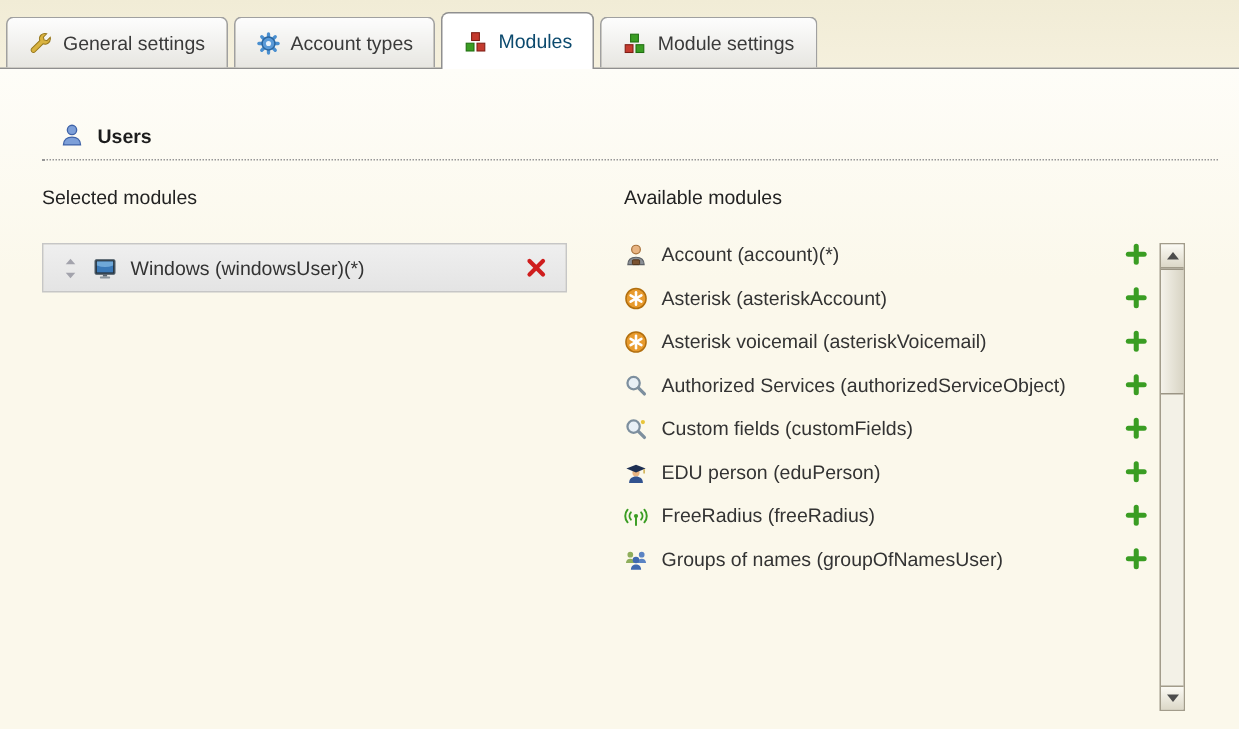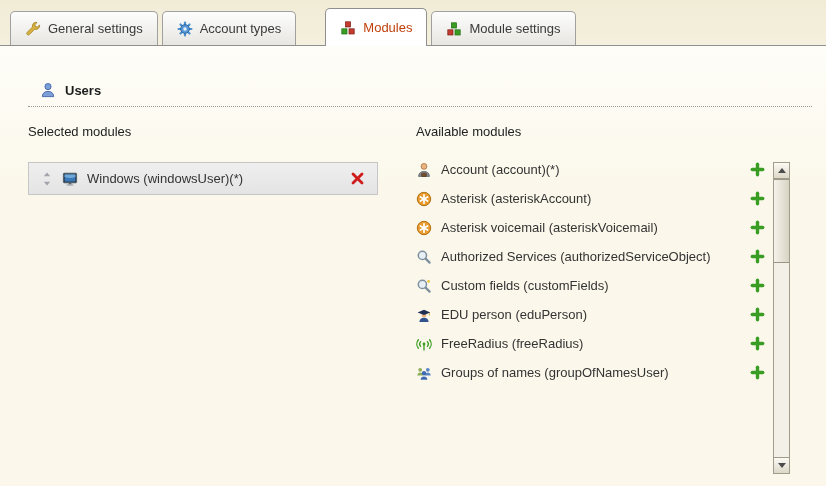--- a/index.html
+++ b/index.html
@@ -12,38 +12,37 @@
     overflow: hidden;
   }
   .page { width: 826px; height: 486px; }
 
   
   .tabbar {
     height: 46px;
     background: linear-gradient(#f1ecd6, #f5f0dd);
     border-bottom: 1px solid #8f8f8f;
     display: flex; align-items: flex-end; gap: 4px;
-    padding-left: 10px;
+    padding-left: 4px;
   }
   .tab {
     display: flex; align-items: center; gap: 7px;
     height: 34px; padding: 0 14px;
     border: 1px solid #a0a0a0; border-bottom: none;
     border-radius: 5px 5px 0 0;
     background: linear-gradient(#fdfdfd, #e7e6e1);
     color: #3a3a3a; cursor: pointer; white-space: nowrap;
   }
   .tab.active {
     background: #ffffff;
     height: 38px;
     margin-bottom: -1px;
     border-color: #8f8f8f;
     position: relative; z-index: 2;
-    color: #c2410c;
-    margin-left: 25px;
+    color: #0c4a6e;
   }
   .tab-icon, .mod-icon, .sec-icon { display: inline-flex; width: 16px; height: 16px; flex: 0 0 16px; }
 
   
   .panel {
     height: 440px;
     background: linear-gradient(#fefdf8, #fbf8eb 140px);
     padding: 0 14px 0 28px;
   }
   .section-header {

